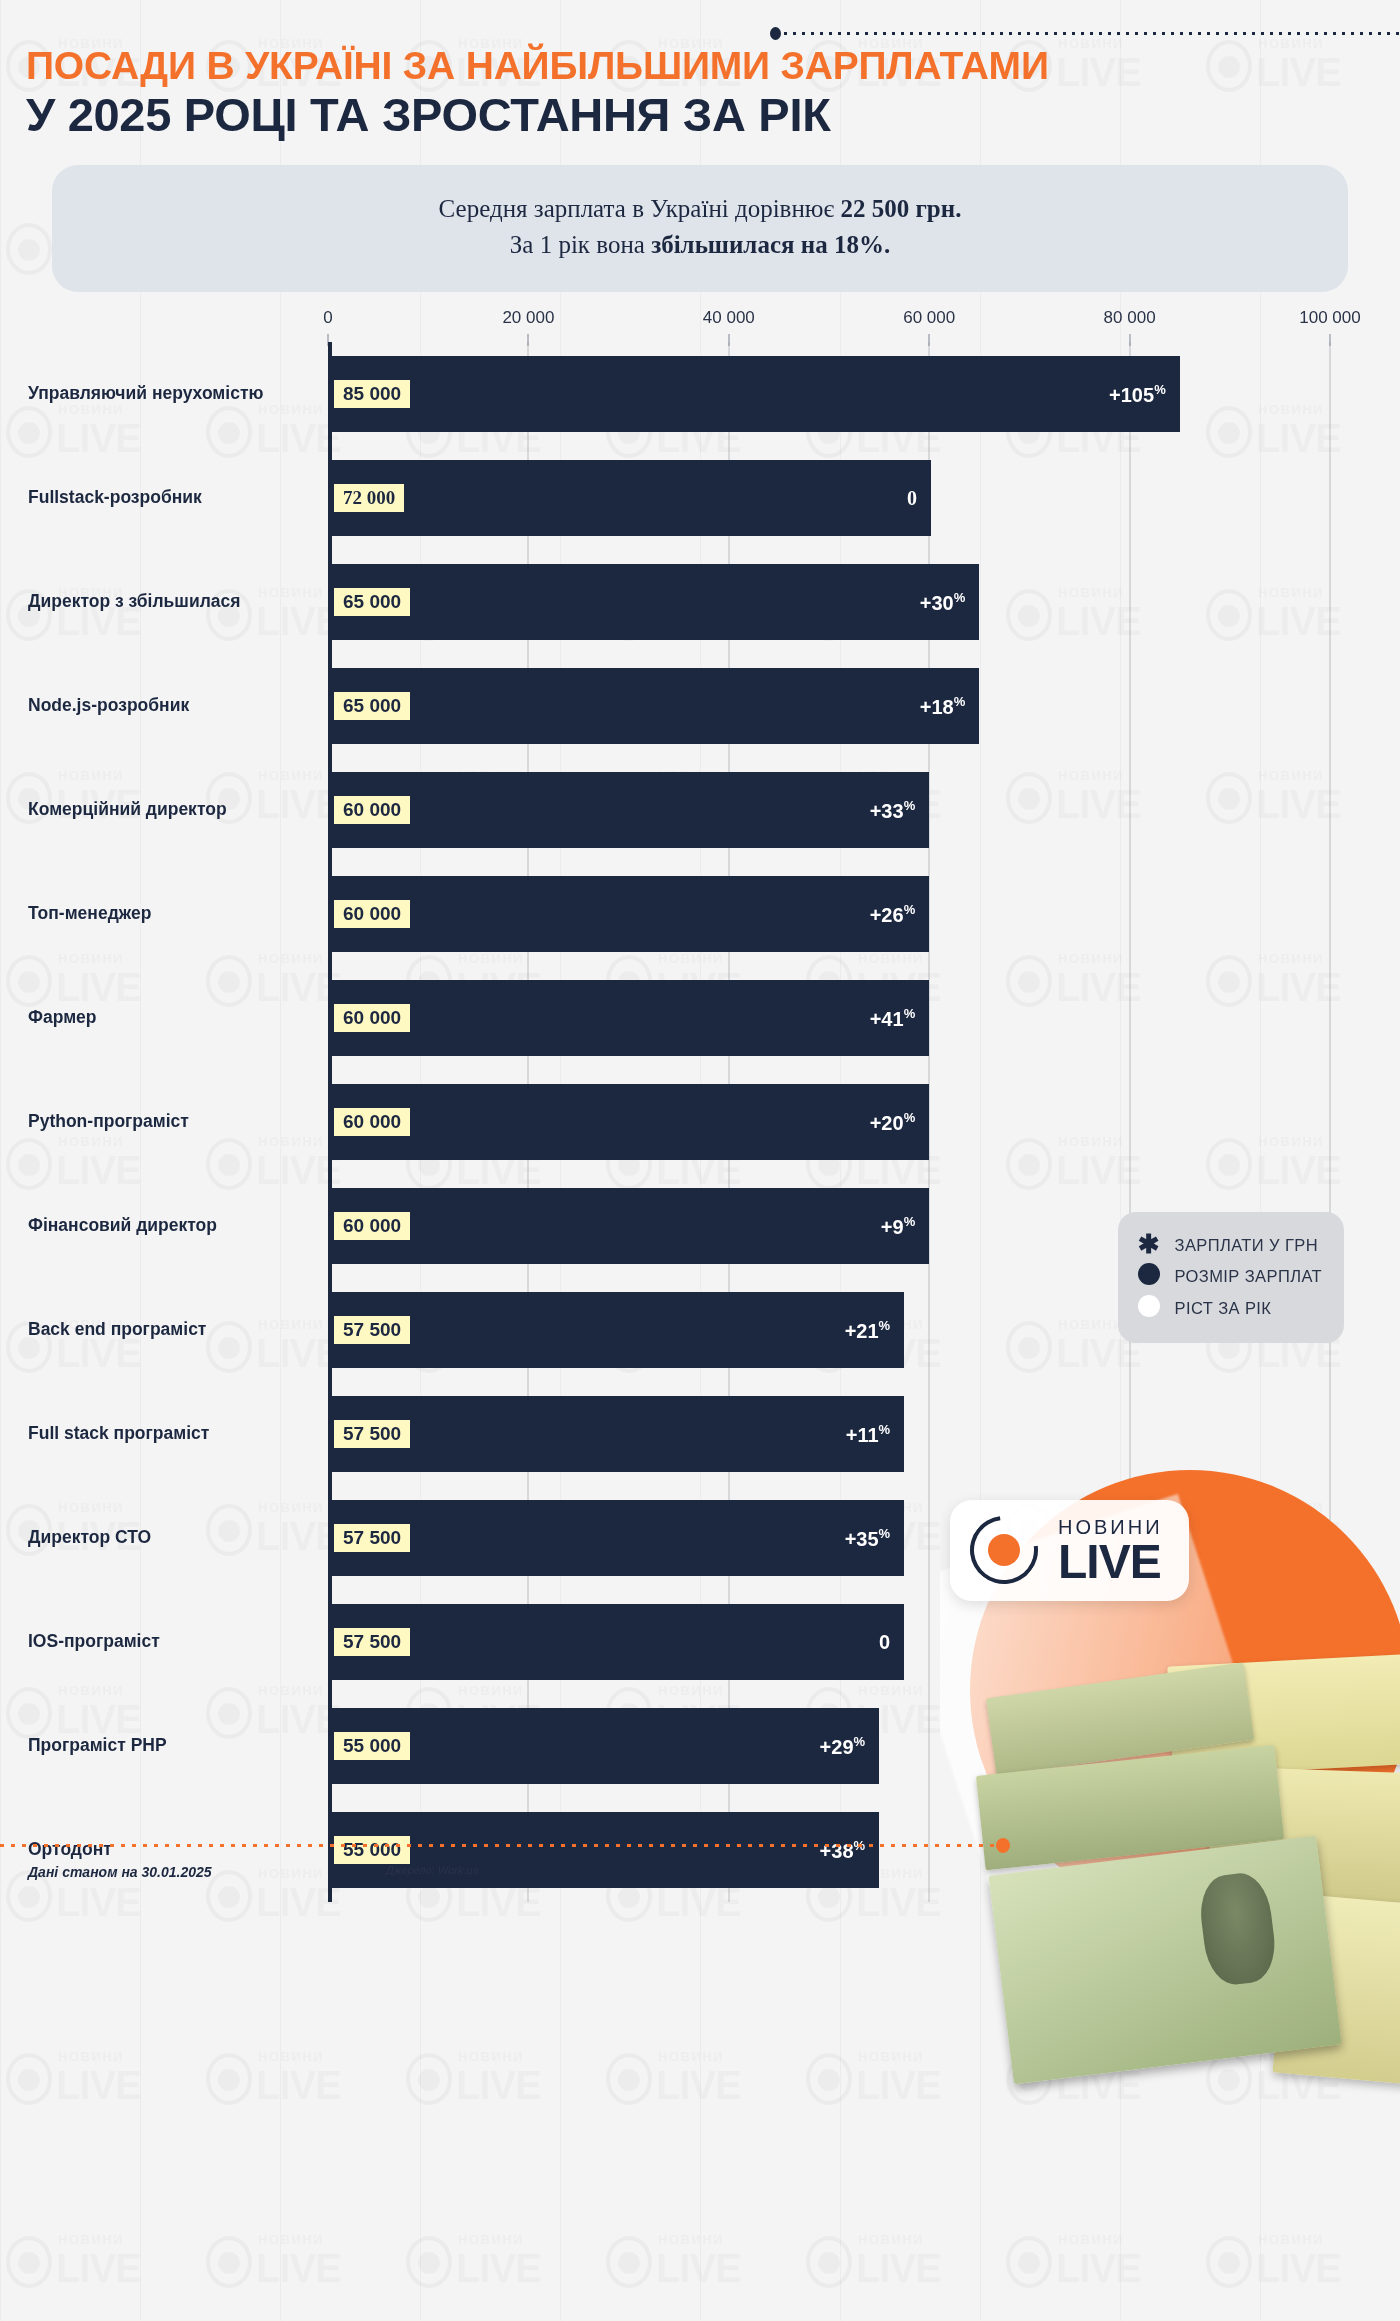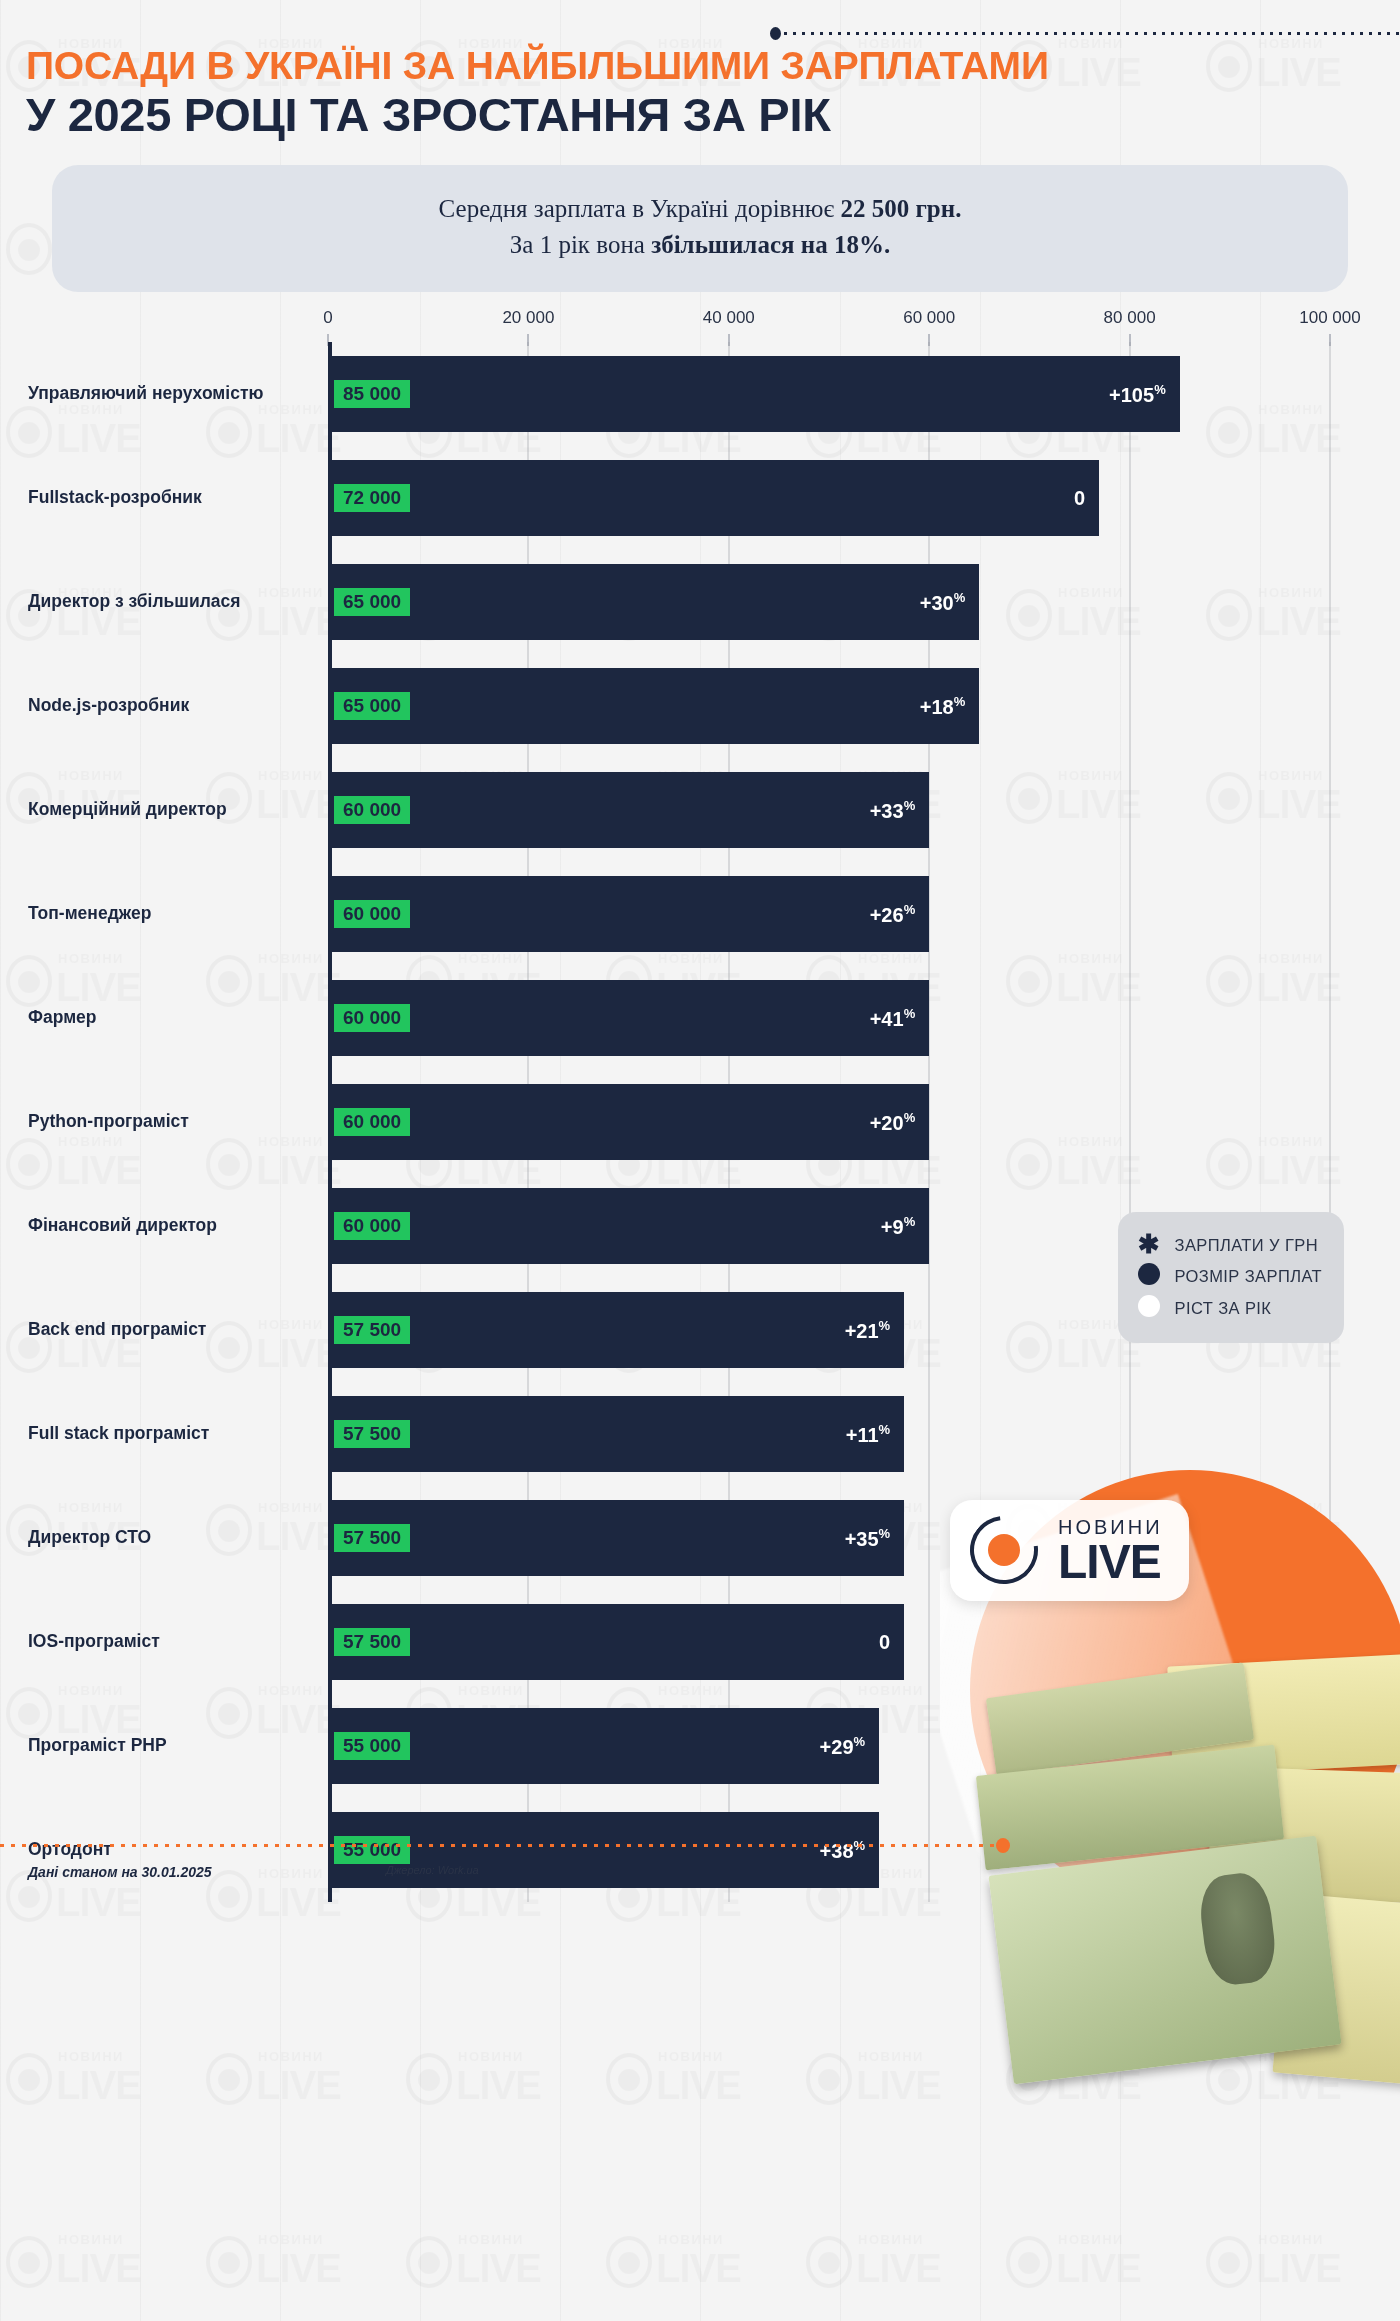--- a/index.html
+++ b/index.html
@@ -106,21 +106,21 @@
     width:290px; font-size:17.5px; font-weight:700; color:#1c2740; line-height:1.35;
     z-index:5;
   }
   .bar{
     position:absolute; left:328px; top:14px; height:76px;
     background:#1c2740; z-index:3;
     display:flex; align-items:center; justify-content:flex-end;
   }
   .bar .salary{
     position:absolute; left:6px; top:50%; transform:translateY(-50%);
-    background:#22c55e; color:#1c2740; font-size:19px; font-weight:700;
+    background:#fef9c3; color:#1c2740; font-size:19px; font-weight:700;
     padding:3px 9px; white-space:nowrap;
   }
   .bar .growth{
     color:#ffffff; font-size:20px; font-weight:800; padding-right:14px; white-space:nowrap;
   }
   .bar .growth .pct{ font-size:13px; vertical-align:super; font-weight:800; }
 
   
   .legend{
     position:absolute; right:56px; top:1212px; z-index:8;
@@ -799,21 +799,21 @@
         <span class="vgrid" style="left: 1329px;"></span>
         <div class="row">
           <div class="label">Управляючий нерухомістю</div>
           <div class="bar" style="width: 851.7px;">
             <span class="salary">85 000</span>
             <span class="growth">+105<span class="pct">%</span></span>
           </div>
         </div>
         <div class="row">
           <div class="label">Fullstack-розробник</div>
-          <div class="bar" style="width: 771px;">
+          <div class="bar" style="width: 603px; font-family: Liberation Serif, serif;">
             <span class="salary">72 000</span>
             <span class="growth">0</span>
           </div>
         </div>
         <div class="row">
           <div class="label">Директор з збільшилася</div>
           <div class="bar" style="width: 651.3px;">
             <span class="salary">65 000</span>
             <span class="growth">+30<span class="pct">%</span></span>
           </div>

